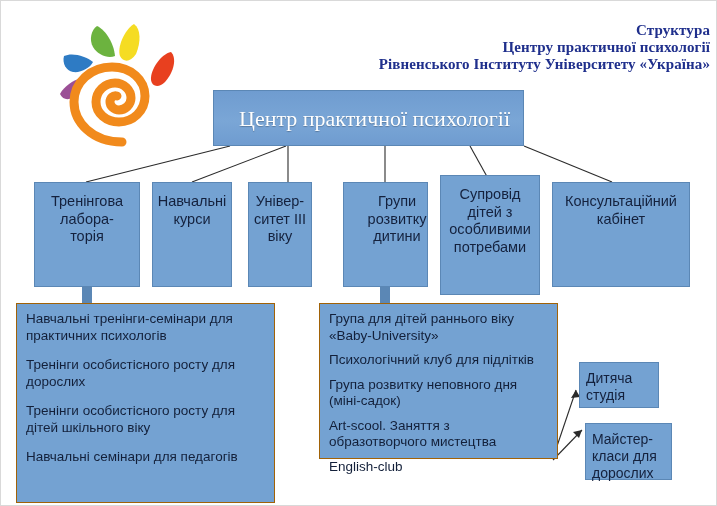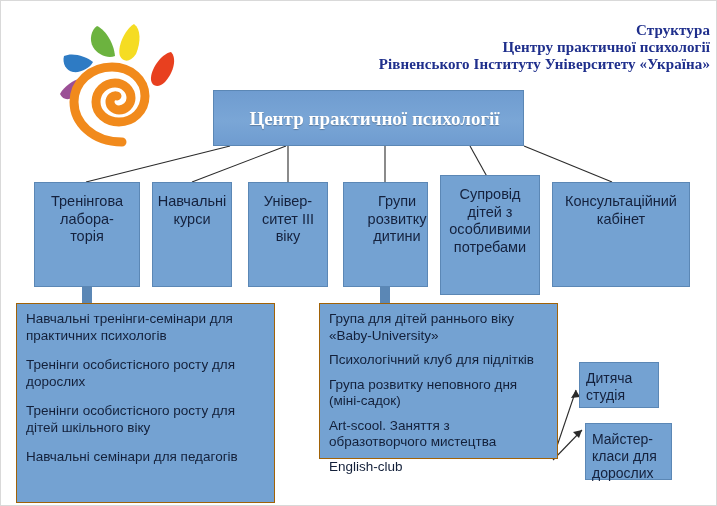--- a/index.html
+++ b/index.html
@@ -52,22 +52,22 @@
     color: #14213d;
     display: flex;
     align-items: center;
     justify-content: center;
     text-align: center;
     font-size: 14px;
     line-height: 17px;
   }
   .node.root {
     font-family: "Liberation Serif", serif;
-    font-weight: bold;
-    font-size: 19px;
+    font-weight: normal;
+    font-size: 22px;
     color: #ffffff;
     text-shadow: 0 1px 1px rgba(0,0,0,0.25);
     background: linear-gradient(180deg, #6f9cd0 0%, #7aa6d6 55%, #6f9cd0 100%);
     padding-left: 12px;
   }
   .node.unit {
     font-size: 14.5px;
     line-height: 17.5px;
     padding: 10px 4px;
     align-items: flex-start;
@@ -189,21 +189,21 @@
     </span>
   </div>
 
   <div class="node unit" style="left:152px; top:182px; width:80px; height:105px;">
     <span>
       <span>Навчальні</span><br>
       <span>курси</span>
     </span>
   </div>
 
-  <div class="node unit" style="left:248px; top:182px; width:80px; height:105px;">
+  <div class="node unit" style="left:248px; top:182px; width:64px; height:105px;">
     <span>
       <span>Універ-</span><br>
       <span>ситет III</span><br>
       <span>віку</span>
     </span>
   </div>
 
   <div class="node unit" style="left:343px; top:182px; width:85px; height:105px;padding-left:27px;">
     <span>
       <span>Групи</span><br>

